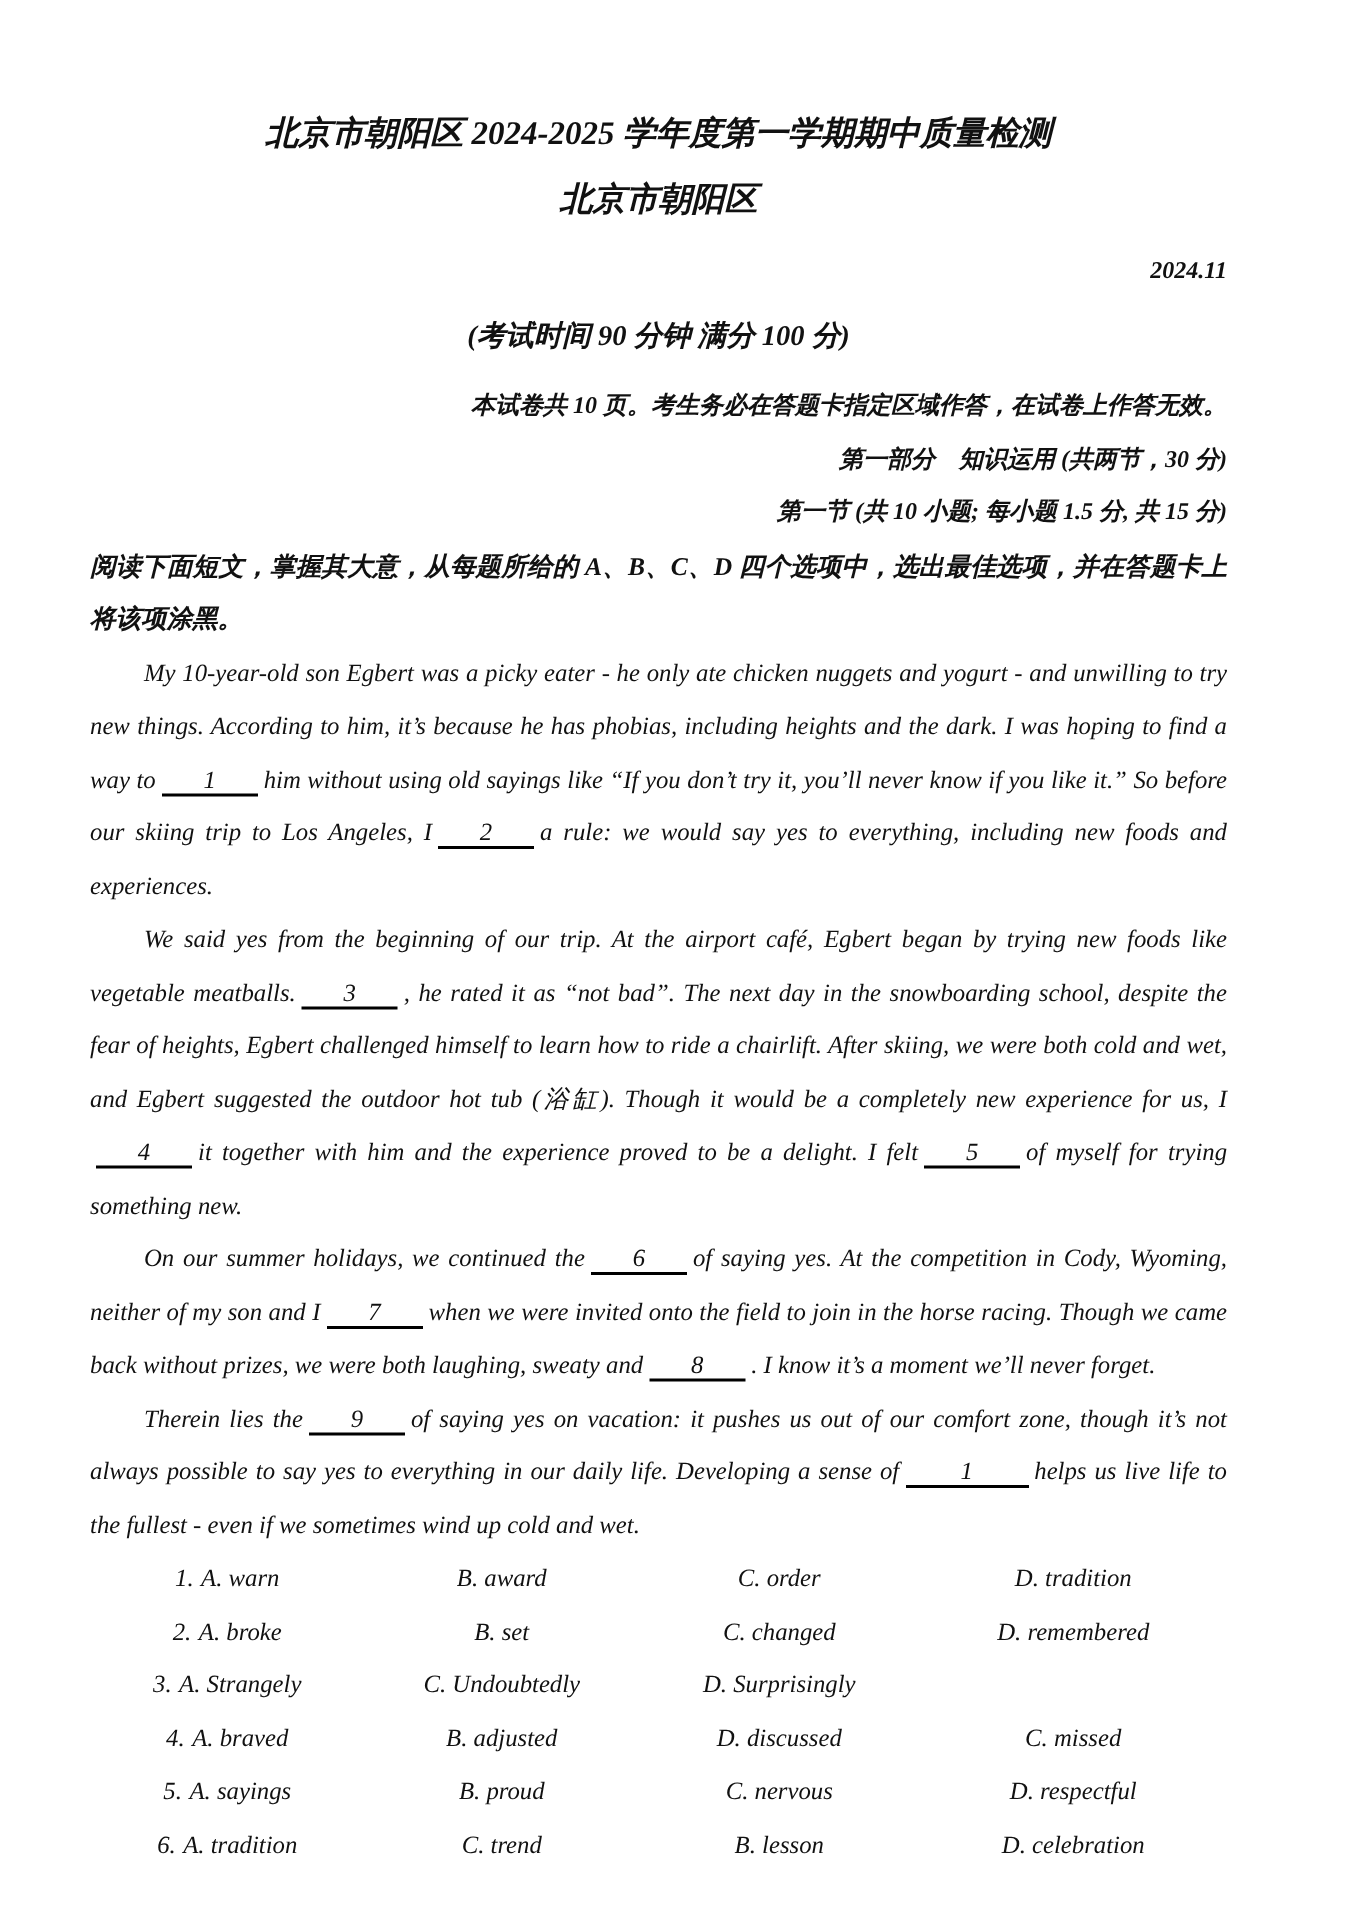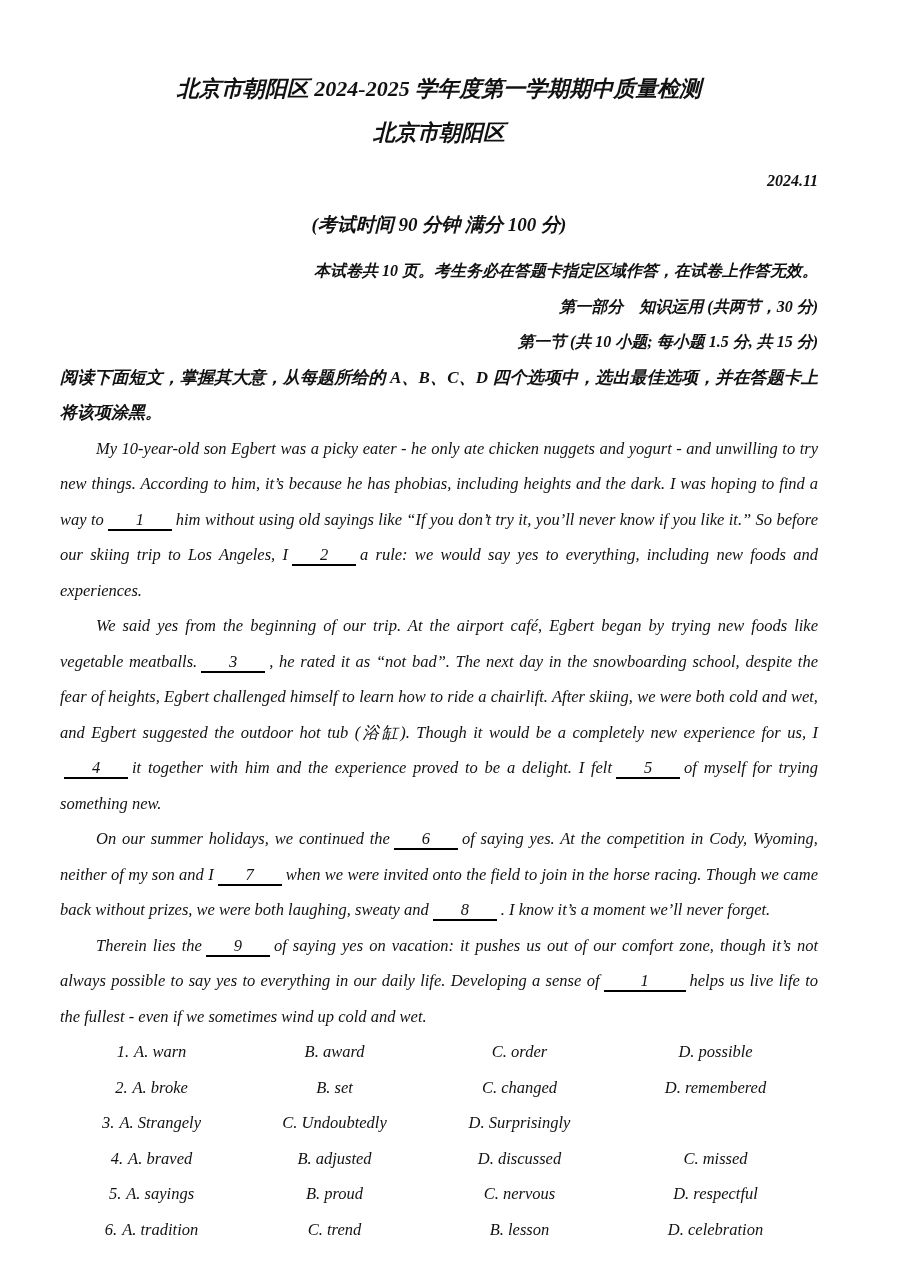--- a/index.html
+++ b/index.html
@@ -84,21 +84,21 @@
     <p class="para"><span>Therein lies the</span><span class="blank">9</span><span>of saying yes on vacation: it pushes us out of our comfort zone, though it’s not always possible to say yes to everything in our daily life. Developing a sense of</span><span class="blank wide">1</span><span>helps us live life to the fullest - even if we sometimes wind up cold and wet.</span></p>
 
   </div>
 
   <div class="options">
 
     <div class="q-row">
       <div><span class="q-num">1.</span><span>A. warn</span></div>
       <div>B. award</div>
       <div>C. order</div>
-      <div>D. possible</div>
+      <div>D. tradition</div>
     </div>
 
     <div class="q-row">
       <div><span class="q-num">2.</span><span>A. broke</span></div>
       <div>B. set</div>
       <div>C. changed</div>
       <div>D. remembered</div>
     </div>
 
     <div class="q-row">

